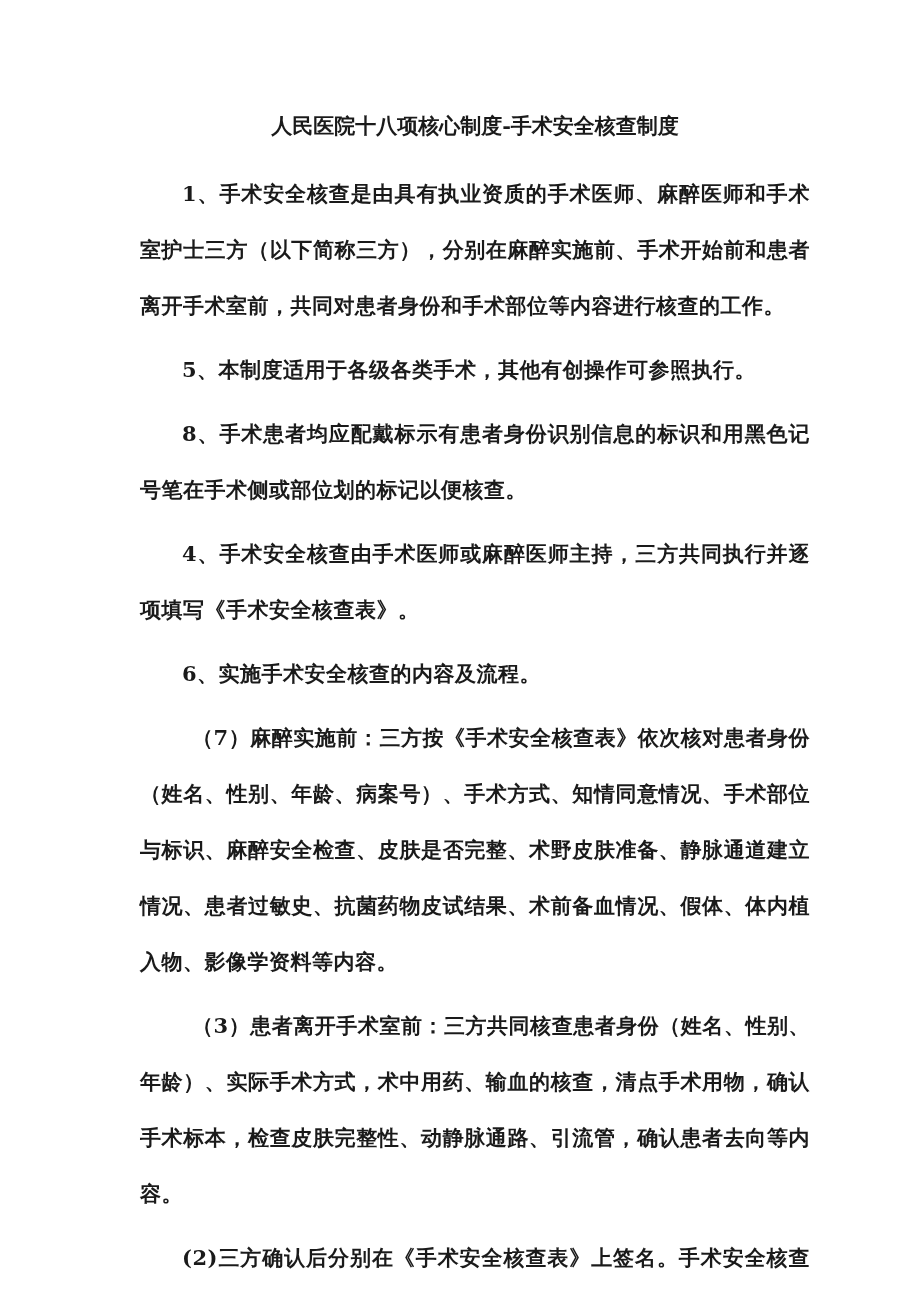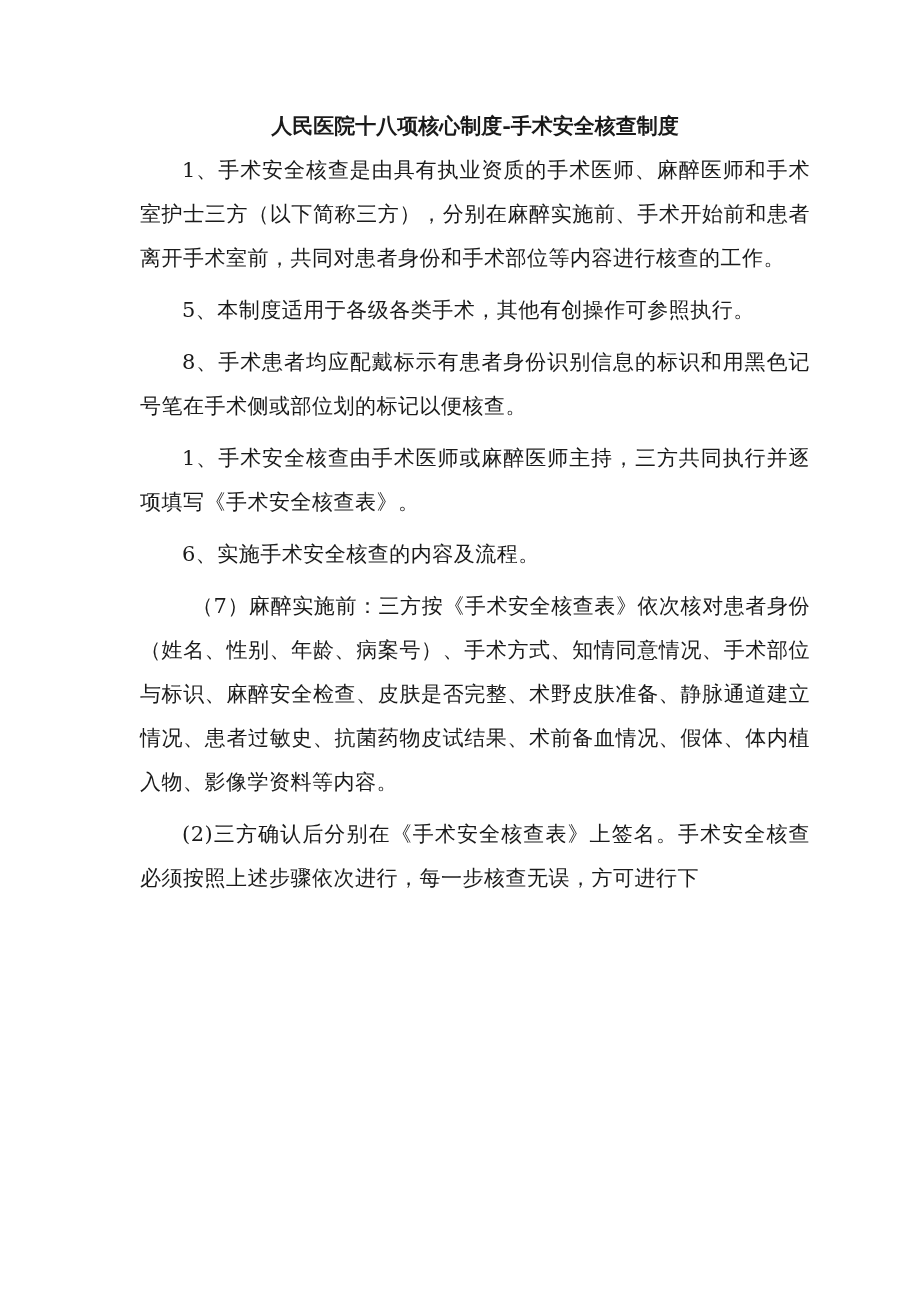--- a/index.html
+++ b/index.html
@@ -1,27 +1,28 @@
 <!DOCTYPE html>
 <html><head>
 <meta charset="utf-8">
 <style>
   html, body { margin: 0; padding: 0; background: #ffffff; }
   body { width: 920px; height: 1301px; position: relative; overflow: hidden;
          font-family: "DejaVu Serif", "Liberation Serif", serif; color: #1a1a1a; }
   .page { position: absolute; left: 140px; top: 112px; width: 670px; }
-  .title { text-align: center; font-size: 21px; line-height: 28px; margin: 0 0 8px 0; letter-spacing: 0px; }
-  .para { font-size: 21px; line-height: 44px; margin: 8px 0 8px 0; text-indent: 42px; text-align: justify; letter-spacing: 0.5px; }
+  .title { text-align: center; font-size: 21px; line-height: 28px; margin: 0 0 26px 0; letter-spacing: 0px; }
+  .para { font-size: 21px; line-height: 56px; margin: 8px 0 8px 0; text-indent: 42px; text-align: justify; letter-spacing: 0.5px; font-weight: bold; }
   .para.sub { text-indent: 52px; }
 </style>
 </head>
 <body>
 
 <div class="page">
   <h1 class="title">人民医院十八项核心制度-手术安全核查制度</h1>
   <p class="para">1、手术安全核查是由具有执业资质的手术医师、麻醉医师和手术室护士三方（以下简称三方），分别在麻醉实施前、手术开始前和患者离开手术室前，共同对患者身份和手术部位等内容进行核查的工作。</p>
   <p class="para">5、本制度适用于各级各类手术，其他有创操作可参照执行。</p>
   <p class="para">8、手术患者均应配戴标示有患者身份识别信息的标识和用黑色记号笔在手术侧或部位划的标记以便核查。</p>
-  <p class="para">1、手术安全核查由手术医师或麻醉医师主持，三方共同执行并逐项填写《手术安全核查表》。</p>
+  <p class="para">4、手术安全核查由手术医师或麻醉医师主持，三方共同执行并逐项填写《手术安全核查表》。</p>
   <p class="para">6、实施手术安全核查的内容及流程。</p>
   <p class="para sub">（7）麻醉实施前：三方按《手术安全核查表》依次核对患者身份（姓名、性别、年龄、病案号）、手术方式、知情同意情况、手术部位与标识、麻醉安全检查、皮肤是否完整、术野皮肤准备、静脉通道建立情况、患者过敏史、抗菌药物皮试结果、术前备血情况、假体、体内植入物、影像学资料等内容。</p>
+  <p class="para sub">（3）患者离开手术室前：三方共同核查患者身份（姓名、性别、年龄）、实际手术方式，术中用药、输血的核查，清点手术用物，确认手术标本，检查皮肤完整性、动静脉通路、引流管，确认患者去向等内容。</p>
   <p class="para">(2)三方确认后分别在《手术安全核查表》上签名。手术安全核查必须按照上述步骤依次进行，每一步核查无误，方可进行下</p>
 </div>
 
 </body></html>

